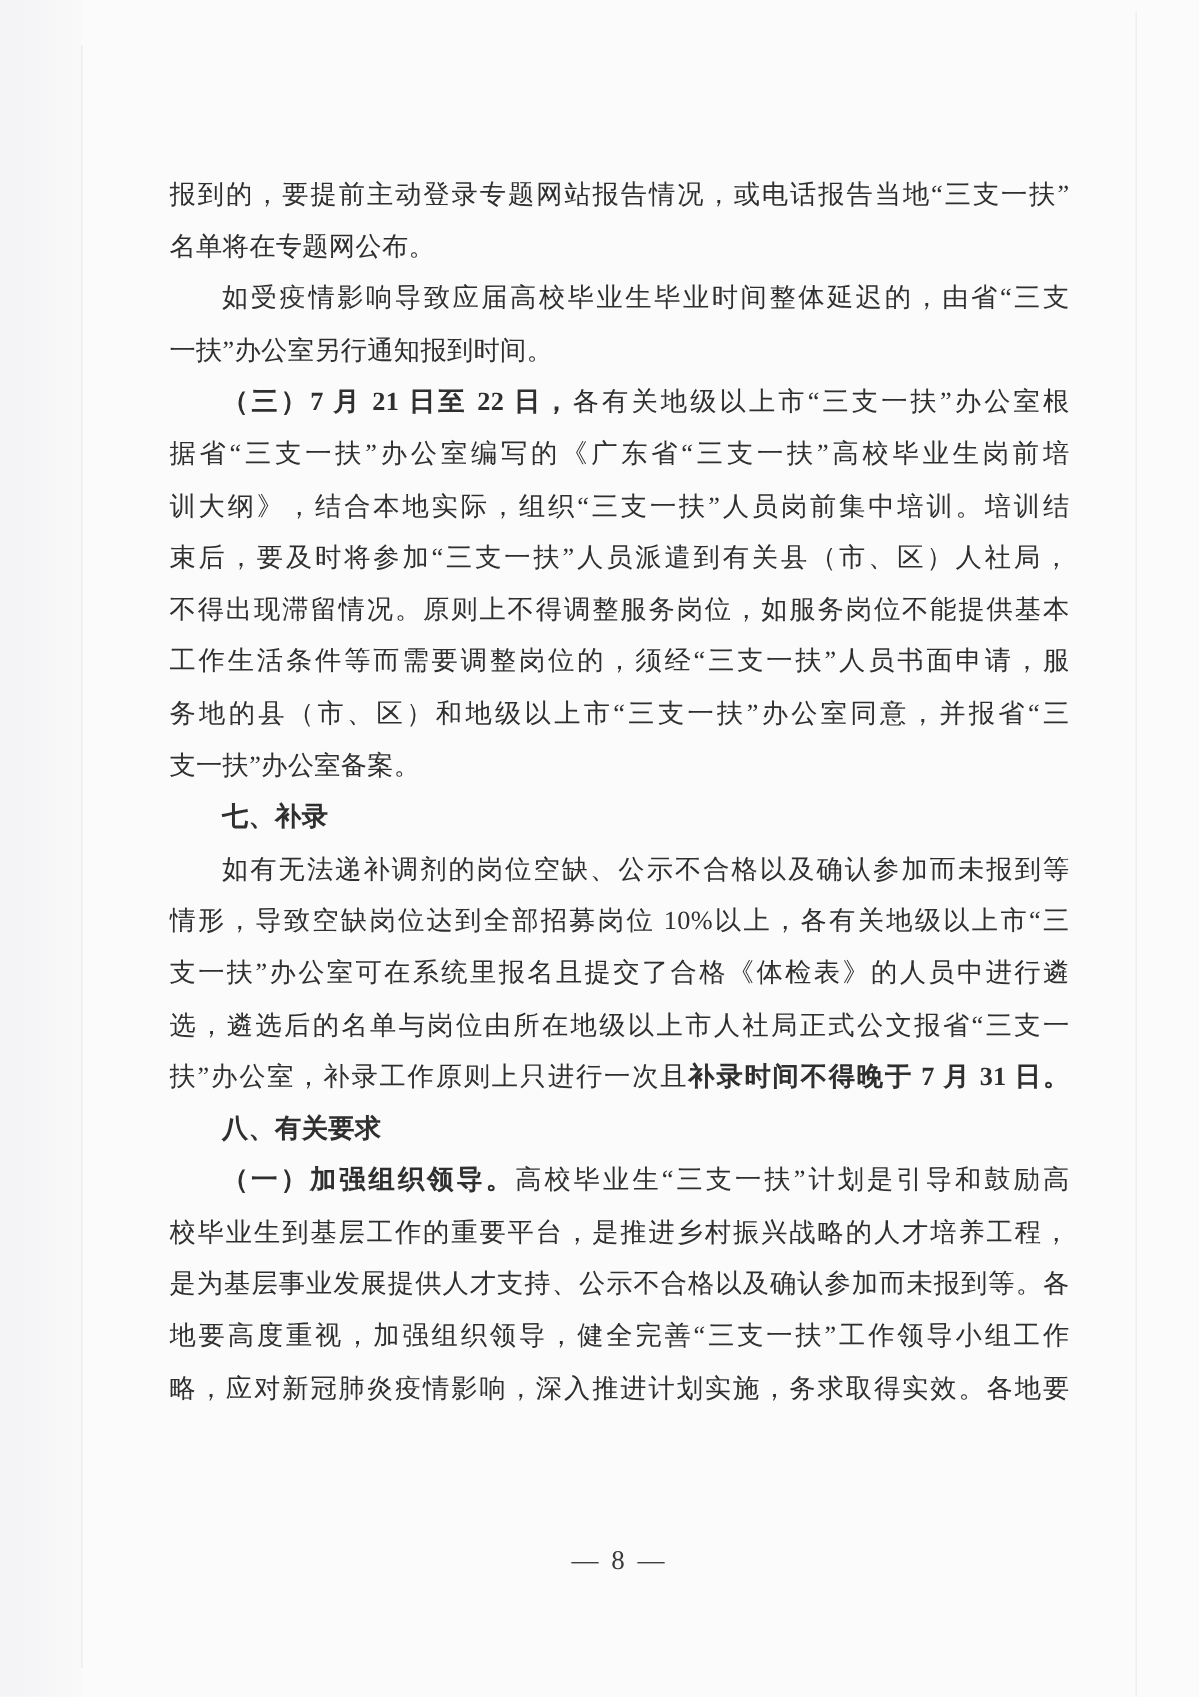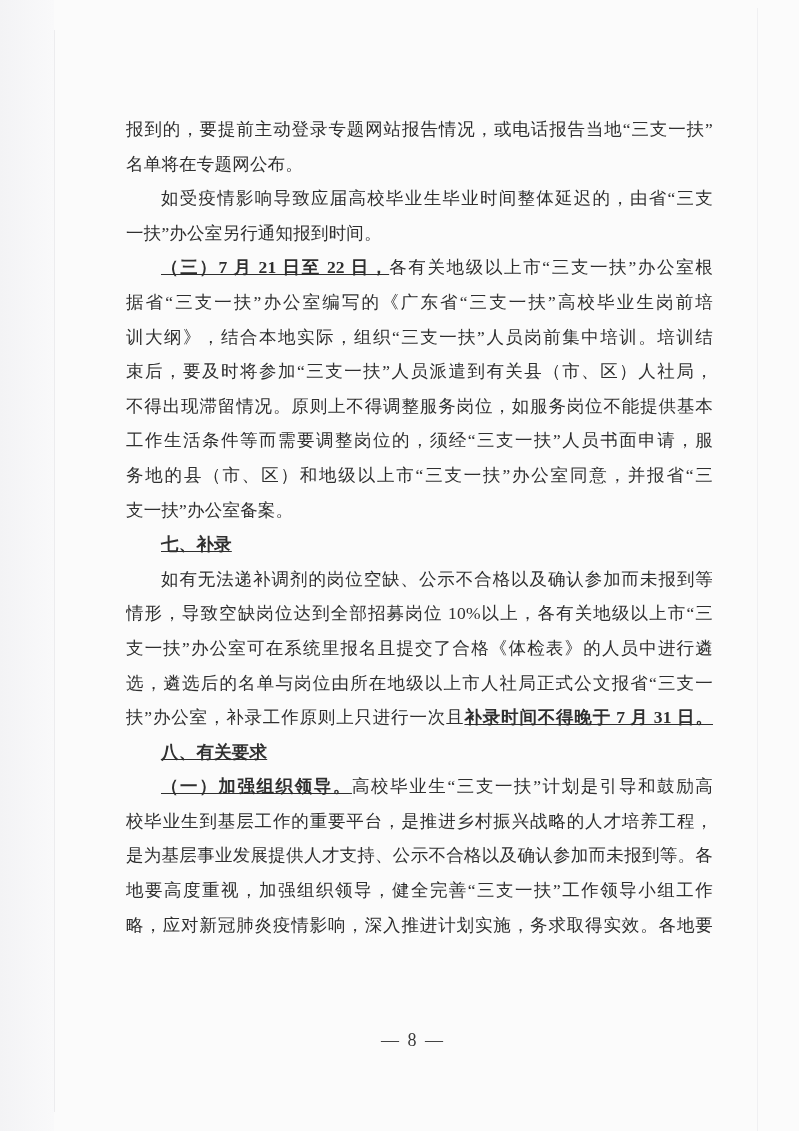--- a/index.html
+++ b/index.html
@@ -32,25 +32,24 @@
     font-size:17.5px;
     line-height:34.6px;
     color:#2f2f2f;
     letter-spacing:0.2px;
   }
   .line{
     text-align:justify;
     height:34.6px;
     overflow:hidden;
     white-space:pre-wrap;
-    margin-left:13px;
   }
   .line.fill{ text-align-last:justify; }
   .line.indent{ padding-left:35px; }
-  .b{ font-weight:bold;text-decoration:underline; }
+  .b{ font-weight:bold; }
   .footer{
     position:absolute;left:113px;top:1030px;width:600px;
     text-align:center;
     font-size:18px;
     color:#3a3a3a;
     letter-spacing:2px;
   }
 </style>
 </head>
 <body>

